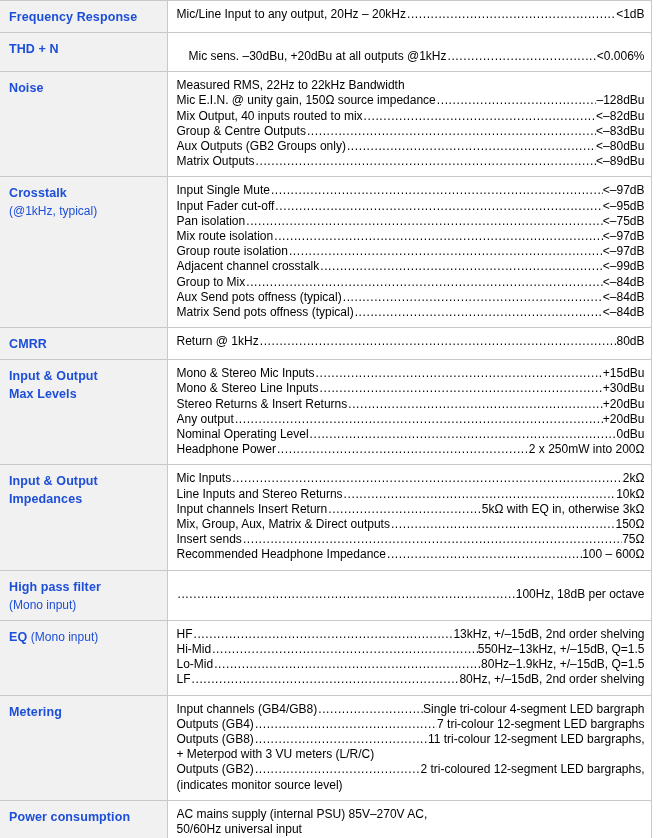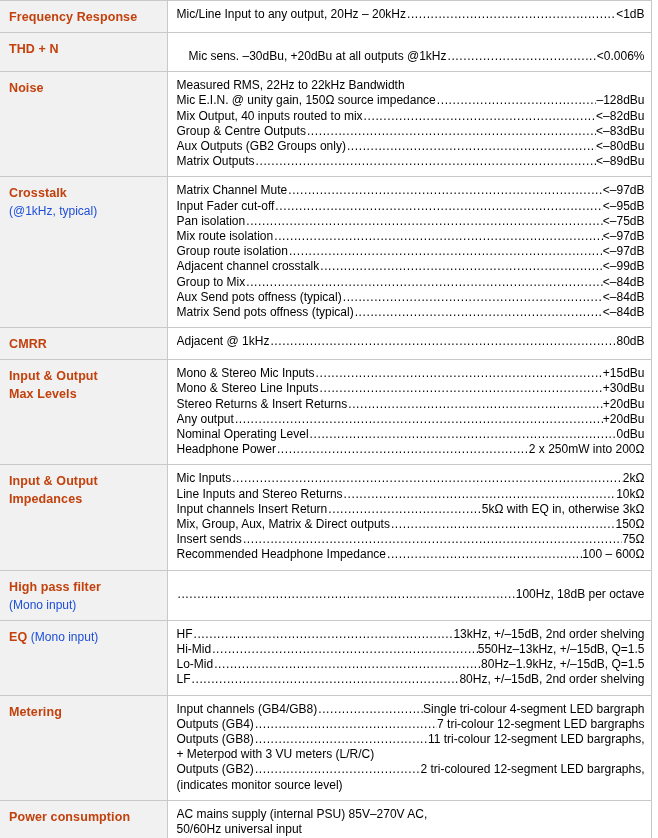--- a/index.html
+++ b/index.html
@@ -45,21 +45,21 @@
 
   td.value-cell {
     background: #ffffff;
     padding: 6px 6px 7px 9px;
   }
 
   .label-main {
     font-weight: bold;
     font-size: 12.5px;
     line-height: 15px;
-    color: #c2410c;
+    color: #1d4ed8;
     letter-spacing: 0.1px;
     white-space: pre-line;
   }
   .label-sub {
     font-weight: normal;
     font-size: 12px;
     line-height: 15px;
     color: #1d4ed8;
     white-space: pre-line;
   }
@@ -156,21 +156,21 @@
             <span class="lead">Matrix Outputs</span>
             <span class="dots">...............................................................................................................................................................</span>
             <span class="val">&lt;–89dBu</span>
           </div>
         </td>
       </tr>
       <tr class="spec-row">
         <td class="label-cell"><span class="label-main">Crosstalk</span><br><span class="label-sub">(@1kHz, typical)</span></td>
         <td class="value-cell">
           <div class="line">
-            <span class="lead">Matrix Channel Mute</span>
+            <span class="lead">Input Single Mute</span>
             <span class="dots">...............................................................................................................................................................</span>
             <span class="val">&lt;–97dB</span>
           </div>
           <div class="line">
             <span class="lead">Input Fader cut-off</span>
             <span class="dots">...............................................................................................................................................................</span>
             <span class="val">&lt;–95dB</span>
           </div>
           <div class="line">
             <span class="lead">Pan isolation </span>
@@ -206,21 +206,21 @@
             <span class="lead">Matrix Send pots offness (typical) </span>
             <span class="dots">...............................................................................................................................................................</span>
             <span class="val">&lt;–84dB</span>
           </div>
         </td>
       </tr>
       <tr class="spec-row">
         <td class="label-cell"><span class="label-main">CMRR</span></td>
         <td class="value-cell">
           <div class="line">
-            <span class="lead">Adjacent @ 1kHz </span>
+            <span class="lead">Return @ 1kHz </span>
             <span class="dots">...............................................................................................................................................................</span>
             <span class="val">80dB</span>
           </div>
         </td>
       </tr>
       <tr class="spec-row">
         <td class="label-cell"><span class="label-main">Input &amp; Output
 Max Levels</span></td>
         <td class="value-cell">
           <div class="line">

